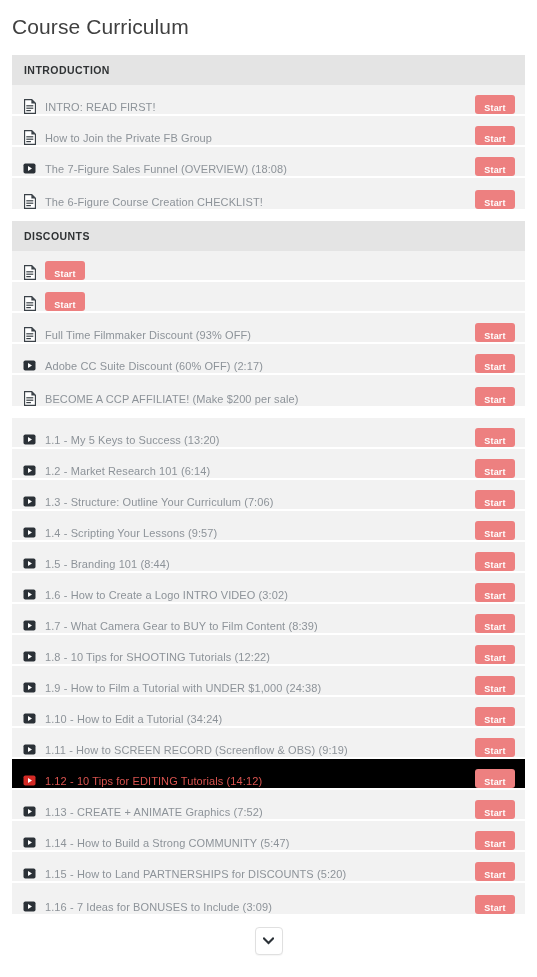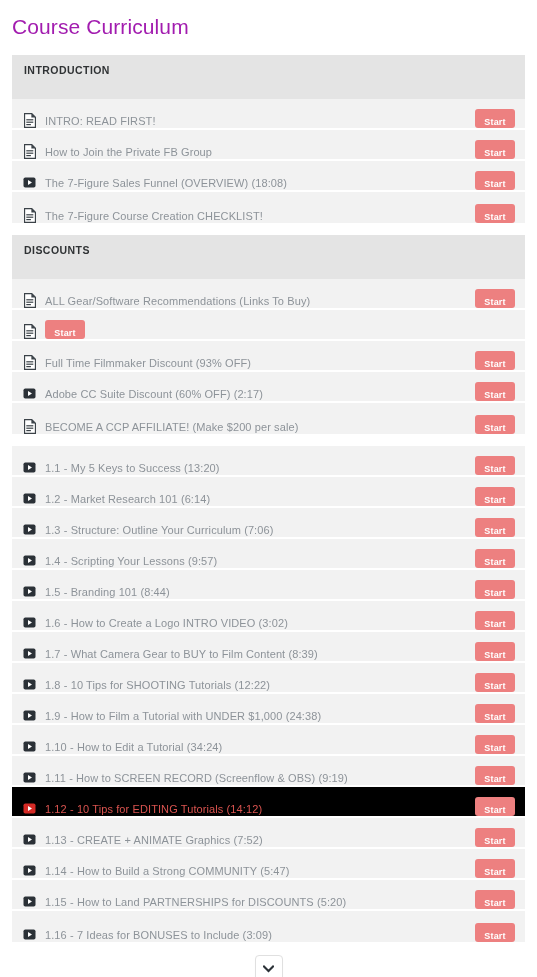--- a/index.html
+++ b/index.html
@@ -19,21 +19,21 @@
     width: 537px;
     height: 977px;
     position: relative;
     box-sizing: border-box;
   }
 
   
   .page-title {
     font-size: 21px;
     font-weight: 400;
-    color: #a21caf;
+    color: #404040;
     letter-spacing: 0.1px;
     padding: 13px 0 0 12px;
     margin: 0;
     line-height: 28px;
   }
 
   
   .curriculum {
     padding: 0 12px;
     margin-top: 14px;
@@ -44,21 +44,21 @@
     margin-bottom: 12px;
   }
   .section:last-of-type {
     margin-bottom: 0;
   }
 
   .section-header {
     background: #e4e4e4;
     padding: 9px 14px 9px 12px;
     box-sizing: border-box;
-    height: 44px;
+    height: 30px;
   }
   .section-title {
     font-size: 10.5px;
     font-weight: bold;
     color: #2f3234;
     letter-spacing: 0.45px;
     line-height: 12px;
     display: block;
   }
 
@@ -200,39 +200,38 @@
         <div class="lesson-row">
           <span class="lesson-icon">
             <svg width="12" height="15" viewBox="0 0 12 15" xmlns="http://www.w3.org/2000/svg">
               <path d="M0.5 0.5 H7.6 L11.5 4.3 V14.5 H0.5 Z" fill="#ffffff" stroke="#3b4248" stroke-width="1.3"></path>
               <path d="M7.4 0.7 V4.5 H11.3 Z" fill="#3b4248"></path>
               <rect x="2.3" y="6.2" width="7" height="1.2" fill="#3b4248"></rect>
               <rect x="2.3" y="8.6" width="7" height="1.2" fill="#3b4248"></rect>
               <rect x="2.3" y="11" width="4.6" height="1.2" fill="#3b4248"></rect>
             </svg>
           </span>
-          <span class="lesson-label">The 7-Figure Course Creation CHECKLIST!</span>
+          <span class="lesson-label">The 6-Figure Course Creation CHECKLIST!</span>
           <button class="start-button">Start</button>
         </div>
       </div>
       <div class="section">
         <div class="section-header">
           <span class="section-title">DISCOUNTS</span>
         </div>
         <div class="lesson-row">
           <span class="lesson-icon">
             <svg width="12" height="15" viewBox="0 0 12 15" xmlns="http://www.w3.org/2000/svg">
               <path d="M0.5 0.5 H7.6 L11.5 4.3 V14.5 H0.5 Z" fill="#ffffff" stroke="#3b4248" stroke-width="1.3"></path>
               <path d="M7.4 0.7 V4.5 H11.3 Z" fill="#3b4248"></path>
               <rect x="2.3" y="6.2" width="7" height="1.2" fill="#3b4248"></rect>
               <rect x="2.3" y="8.6" width="7" height="1.2" fill="#3b4248"></rect>
               <rect x="2.3" y="11" width="4.6" height="1.2" fill="#3b4248"></rect>
             </svg>
           </span>
-          <span class="lesson-label">ALL Gear/Software Recommendations (Links To Buy)</span>
           <button class="start-button">Start</button>
         </div>
         <div class="lesson-row">
           <span class="lesson-icon">
             <svg width="12" height="15" viewBox="0 0 12 15" xmlns="http://www.w3.org/2000/svg">
               <path d="M0.5 0.5 H7.6 L11.5 4.3 V14.5 H0.5 Z" fill="#ffffff" stroke="#3b4248" stroke-width="1.3"></path>
               <path d="M7.4 0.7 V4.5 H11.3 Z" fill="#3b4248"></path>
               <rect x="2.3" y="6.2" width="7" height="1.2" fill="#3b4248"></rect>
               <rect x="2.3" y="8.6" width="7" height="1.2" fill="#3b4248"></rect>
               <rect x="2.3" y="11" width="4.6" height="1.2" fill="#3b4248"></rect>

